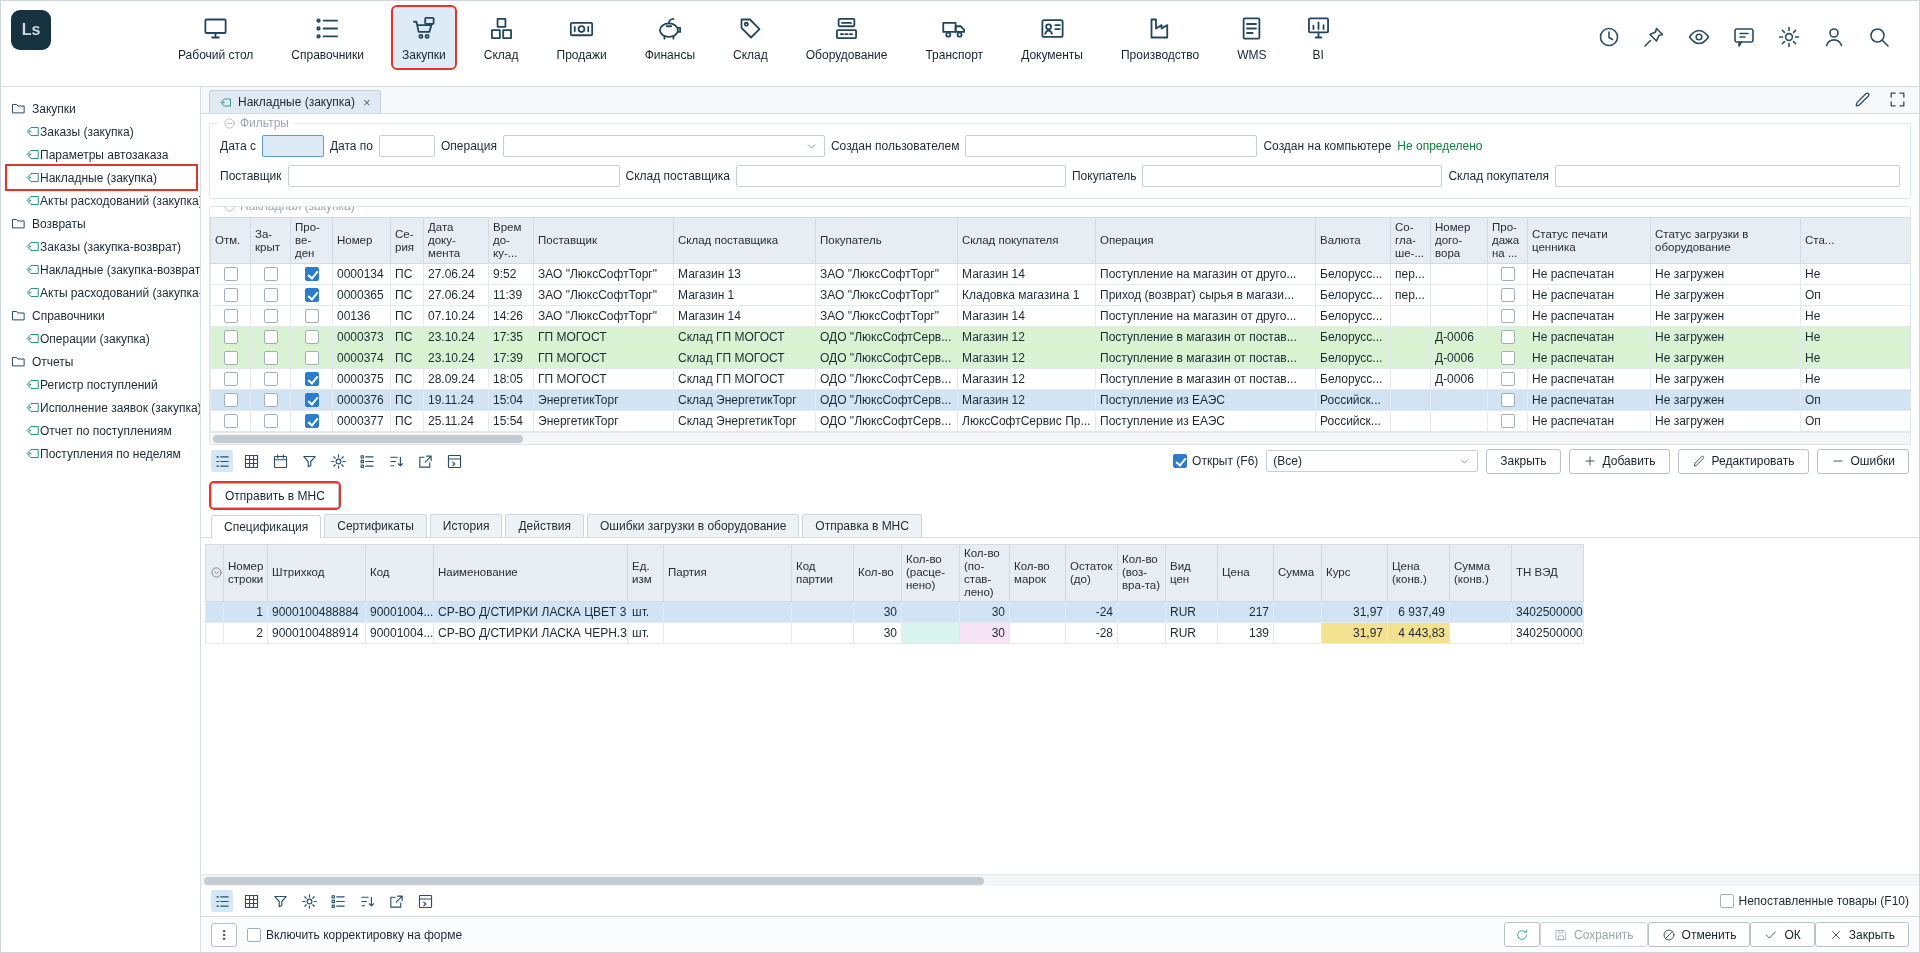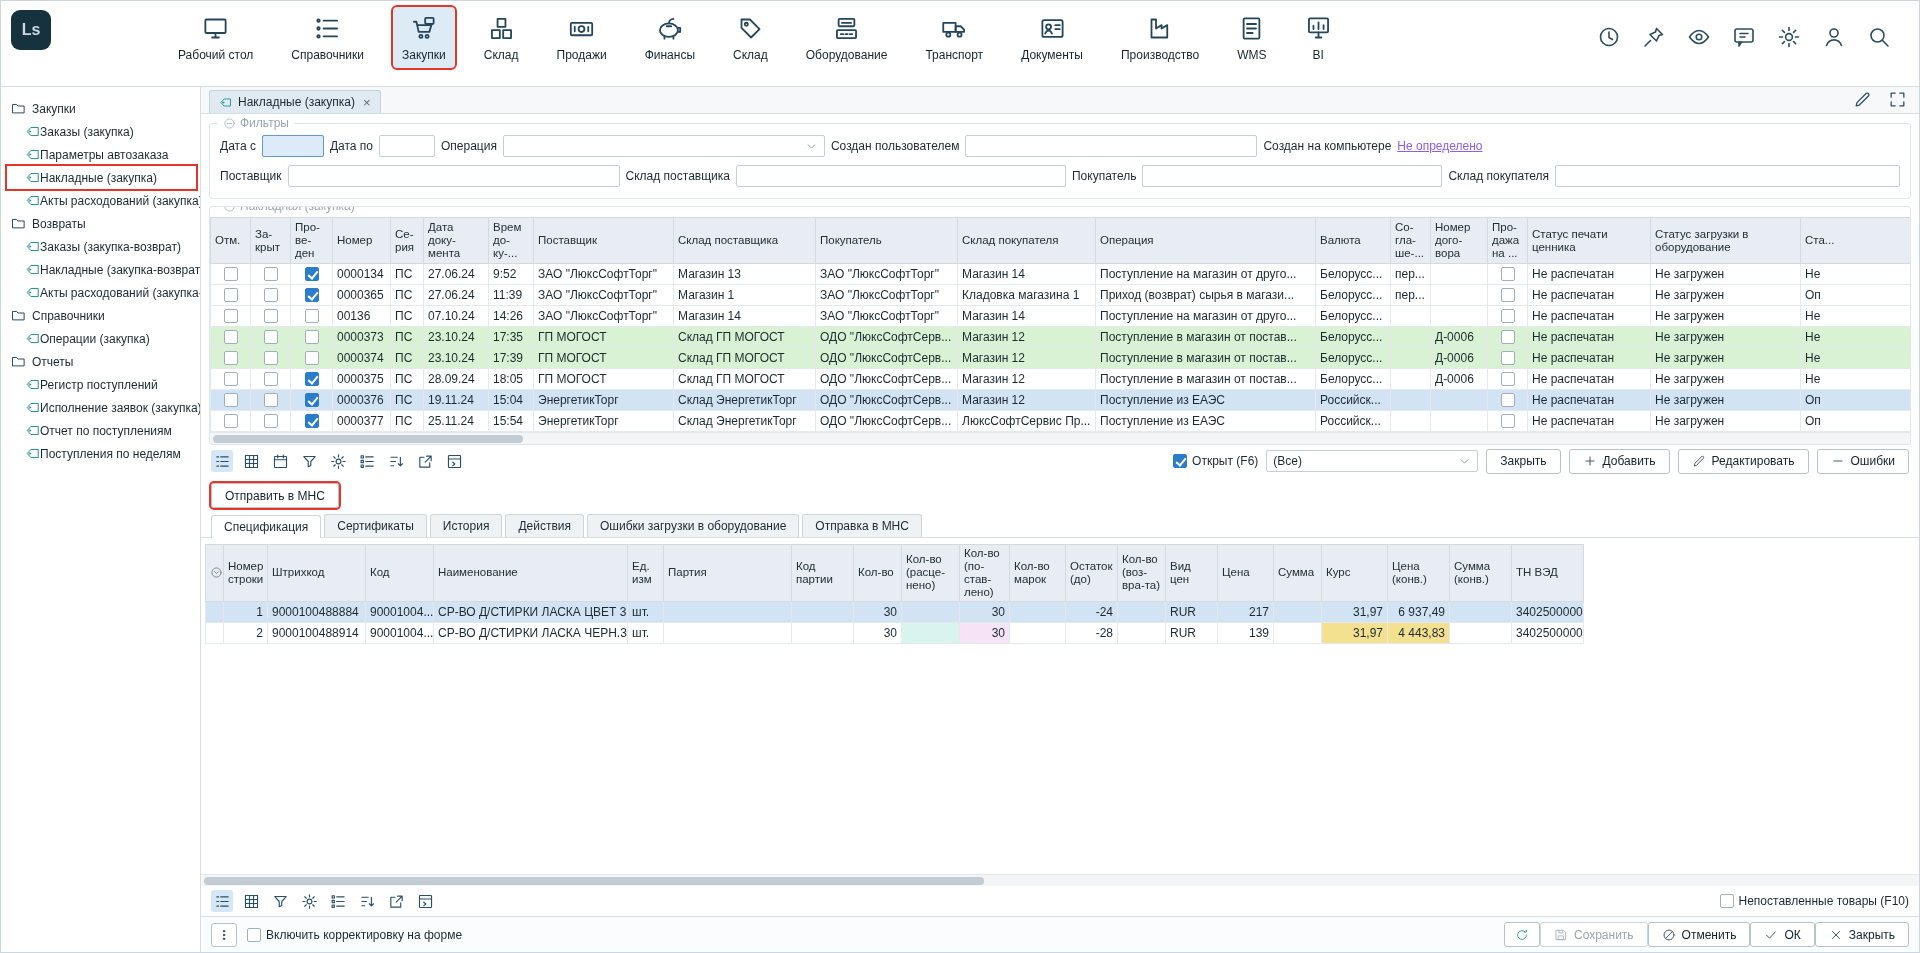--- a/index.html
+++ b/index.html
@@ -38,21 +38,21 @@
 .filters{margin:9px 8px 4px;border:1px solid #dfe6eb;border-radius:3px;padding:11px 10px 3px;position:relative}
 .panel-legend{position:absolute;top:-8px;left:8px;background:#fff;padding:0 5px;color:#9aa7b1;display:flex;gap:4px;align-items:center;font-size:12px}
 .lg-ic{width:13px;height:13px;color:#aab5be}.lg-ic svg{width:13px;height:13px}
 .f-row{display:flex;align-items:center;gap:6px;margin-bottom:8px}
 .f-lb{white-space:nowrap}
 .inp{height:22px;border:1px solid #c4cfd7;border-radius:2px;background:#fff;padding:0 5px;font:inherit}
 .inp.focused{border-color:#5d9ad0;background:#dcebf7}
 .grow{flex:1}
 .combo{height:22px;border:1px solid #c4cfd7;border-radius:2px;background:#fff;display:flex;align-items:center;justify-content:space-between;padding:0 6px;cursor:pointer}
 .chev{width:13px;height:13px;color:#7c8a94}.chev svg{width:13px;height:13px}
-.link{color:#8b5cf6;text-decoration:underline;cursor:pointer;white-space:nowrap}
+.link{color:#15803d;cursor:pointer;white-space:nowrap}
 
 .gridbox{margin:3px 8px 0;border:1px solid #dfe6eb;border-radius:3px;position:relative;padding-top:10px;overflow:hidden}
 .tbl-clip{overflow:hidden;width:100%}
 table{border-collapse:collapse;table-layout:fixed;font-size:12px}
 th{background:#e7edf2;border:1px solid #d2dbe2;font-weight:normal;font-size:11.5px;color:#242f36;padding:2px 4px;text-align:left;vertical-align:middle;line-height:1.12;overflow:hidden}
 td{border:1px solid #e3e9ee;padding:1px 4px;height:21px;white-space:nowrap;overflow:hidden;background:#fff}
 #main-table th{height:46px}
 #detail-table th{height:48px}
 tr.green td{background:#daf2d4}
 tr.selected td{background:#d2e4f3}

